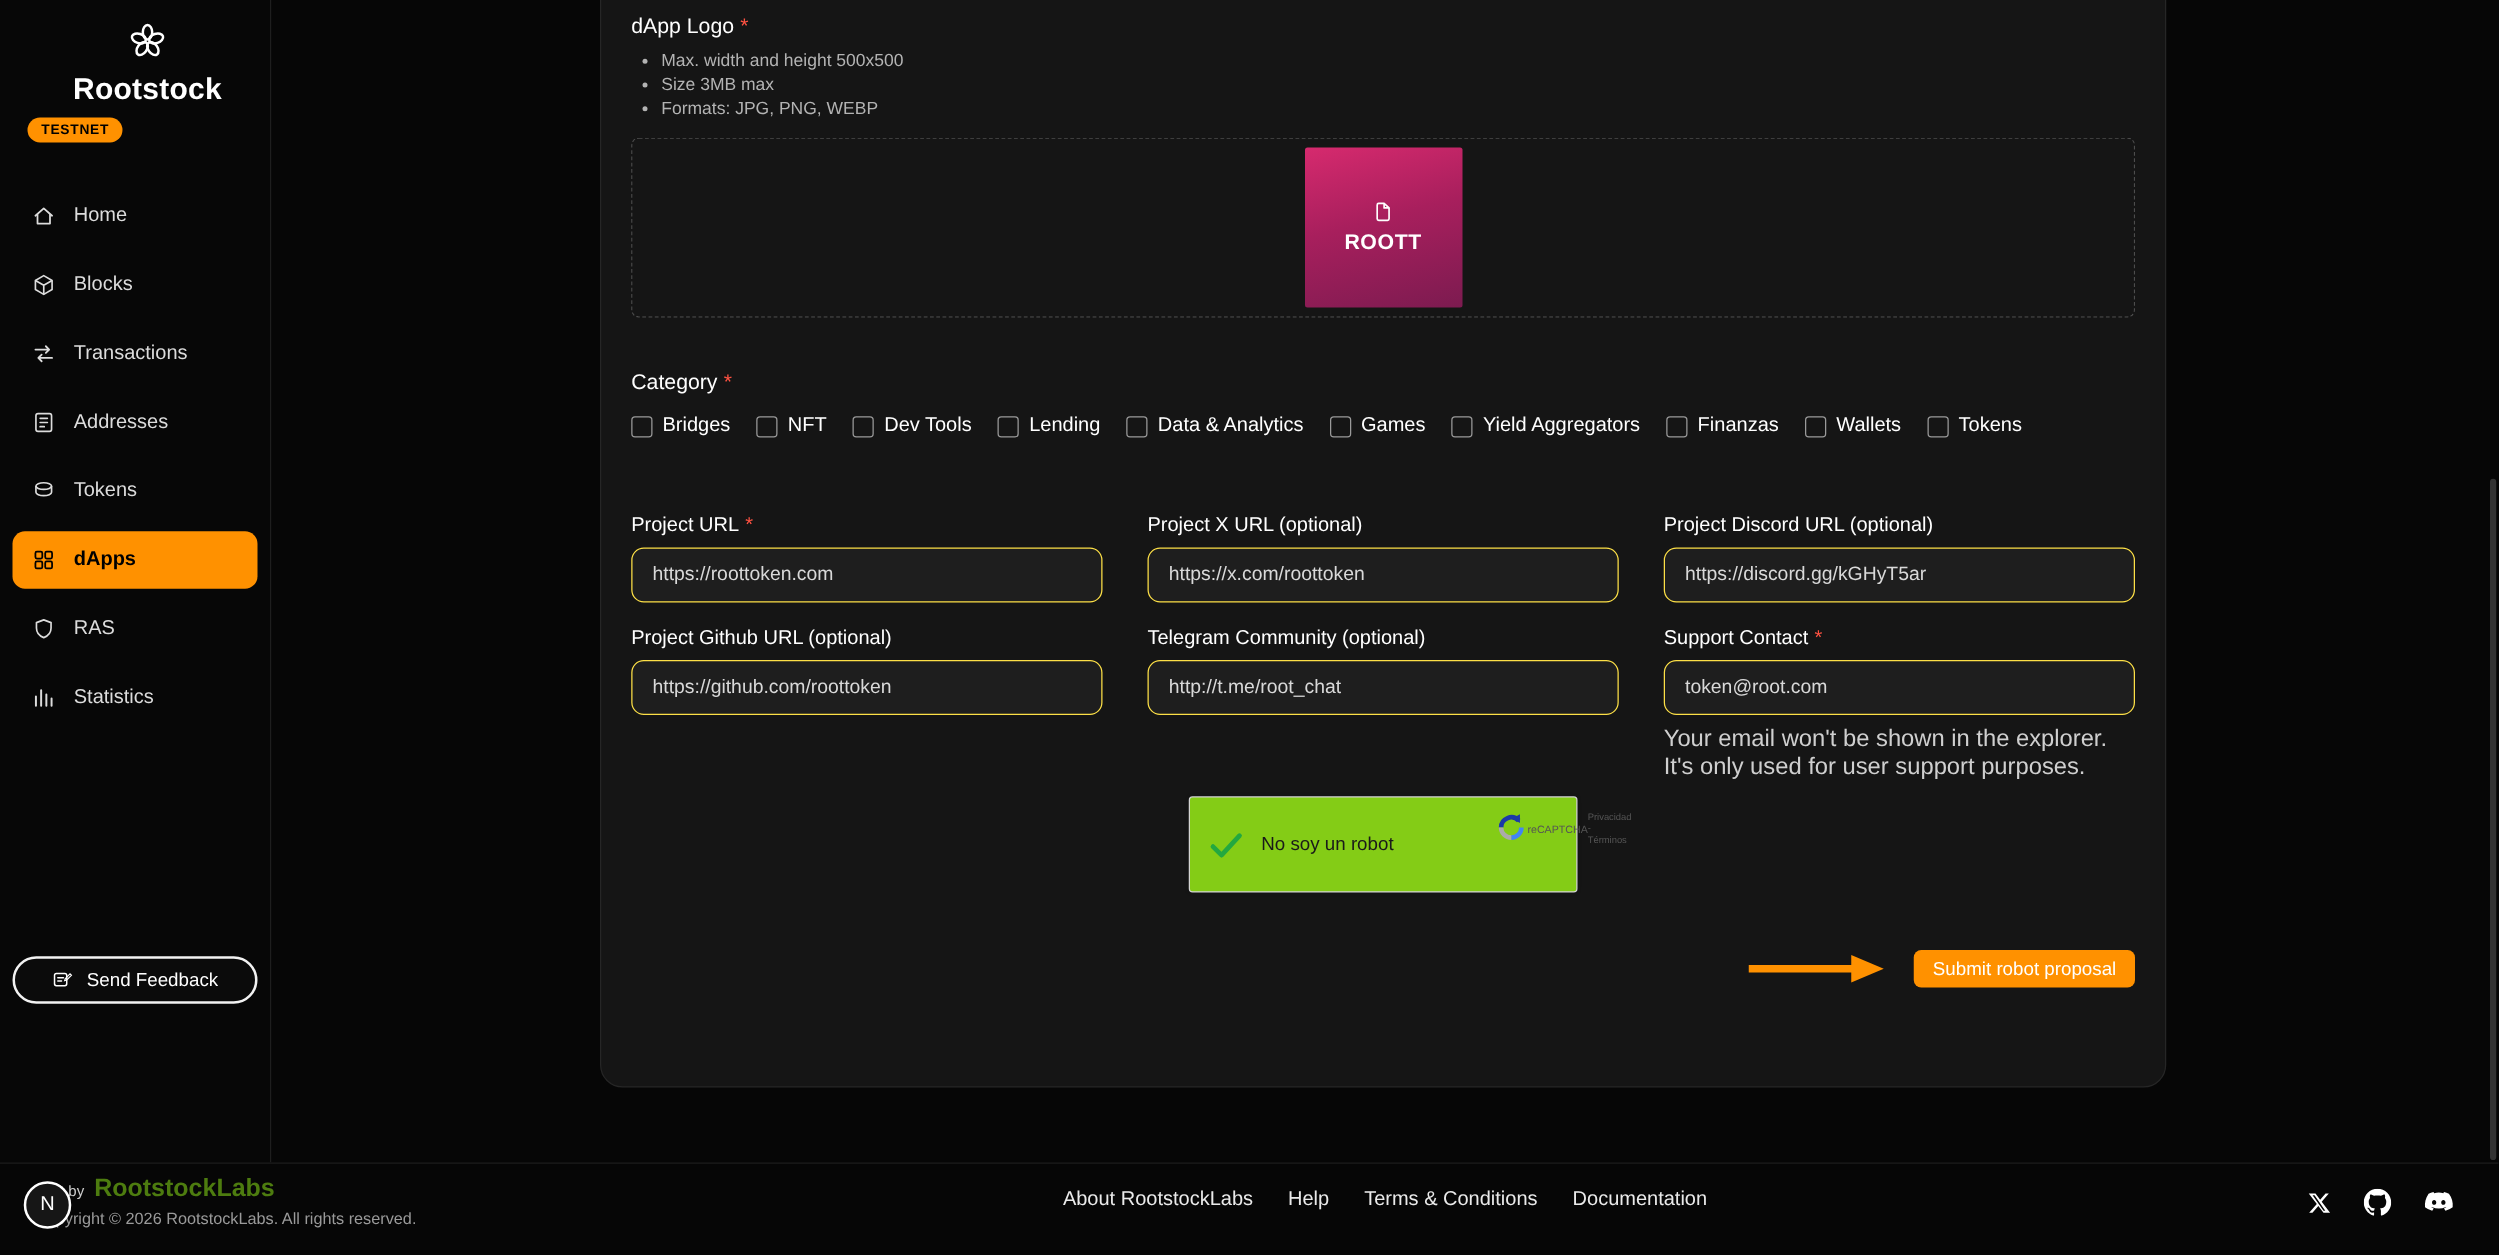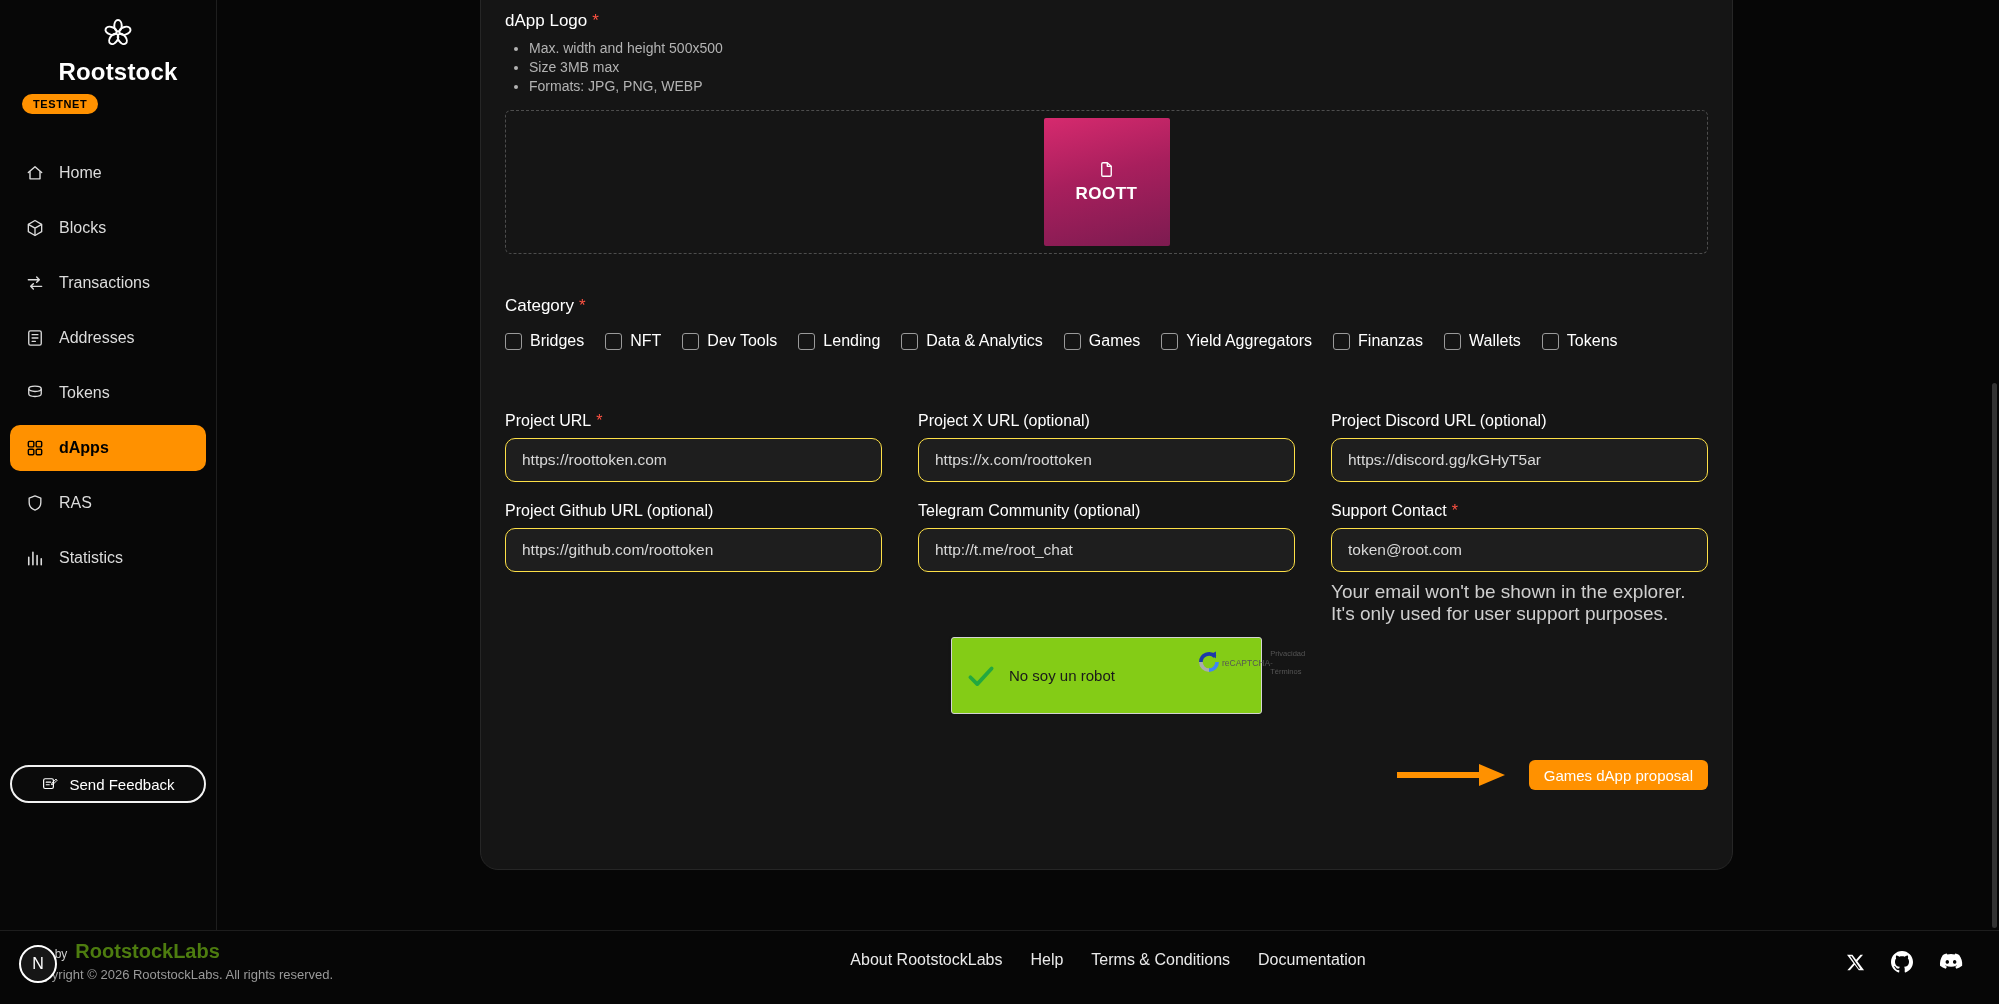--- a/index.html
+++ b/index.html
@@ -293,21 +293,21 @@
         </div>
       </div>
 
       <div class="submit-row">
         <span style="display:flex;">
           <svg width="112" height="30" viewBox="0 0 112 30">
               <path d="M2 15h84" stroke="#ff9100" stroke-width="6"></path>
               <path d="M84 4l26 11-26 11z" fill="#ff9100"></path>
             </svg>
         </span>
-        <button class="submit-btn">Games dApp proposal</button>
+        <button class="submit-btn">Submit robot proposal</button>
       </div>
 
     </section>
   </main>
 
   <footer class="footer">
     <div class="footer-left">
       <div class="line1">
         <span class="builtby">Built by</span>
         <span class="company">RootstockLabs</span>

